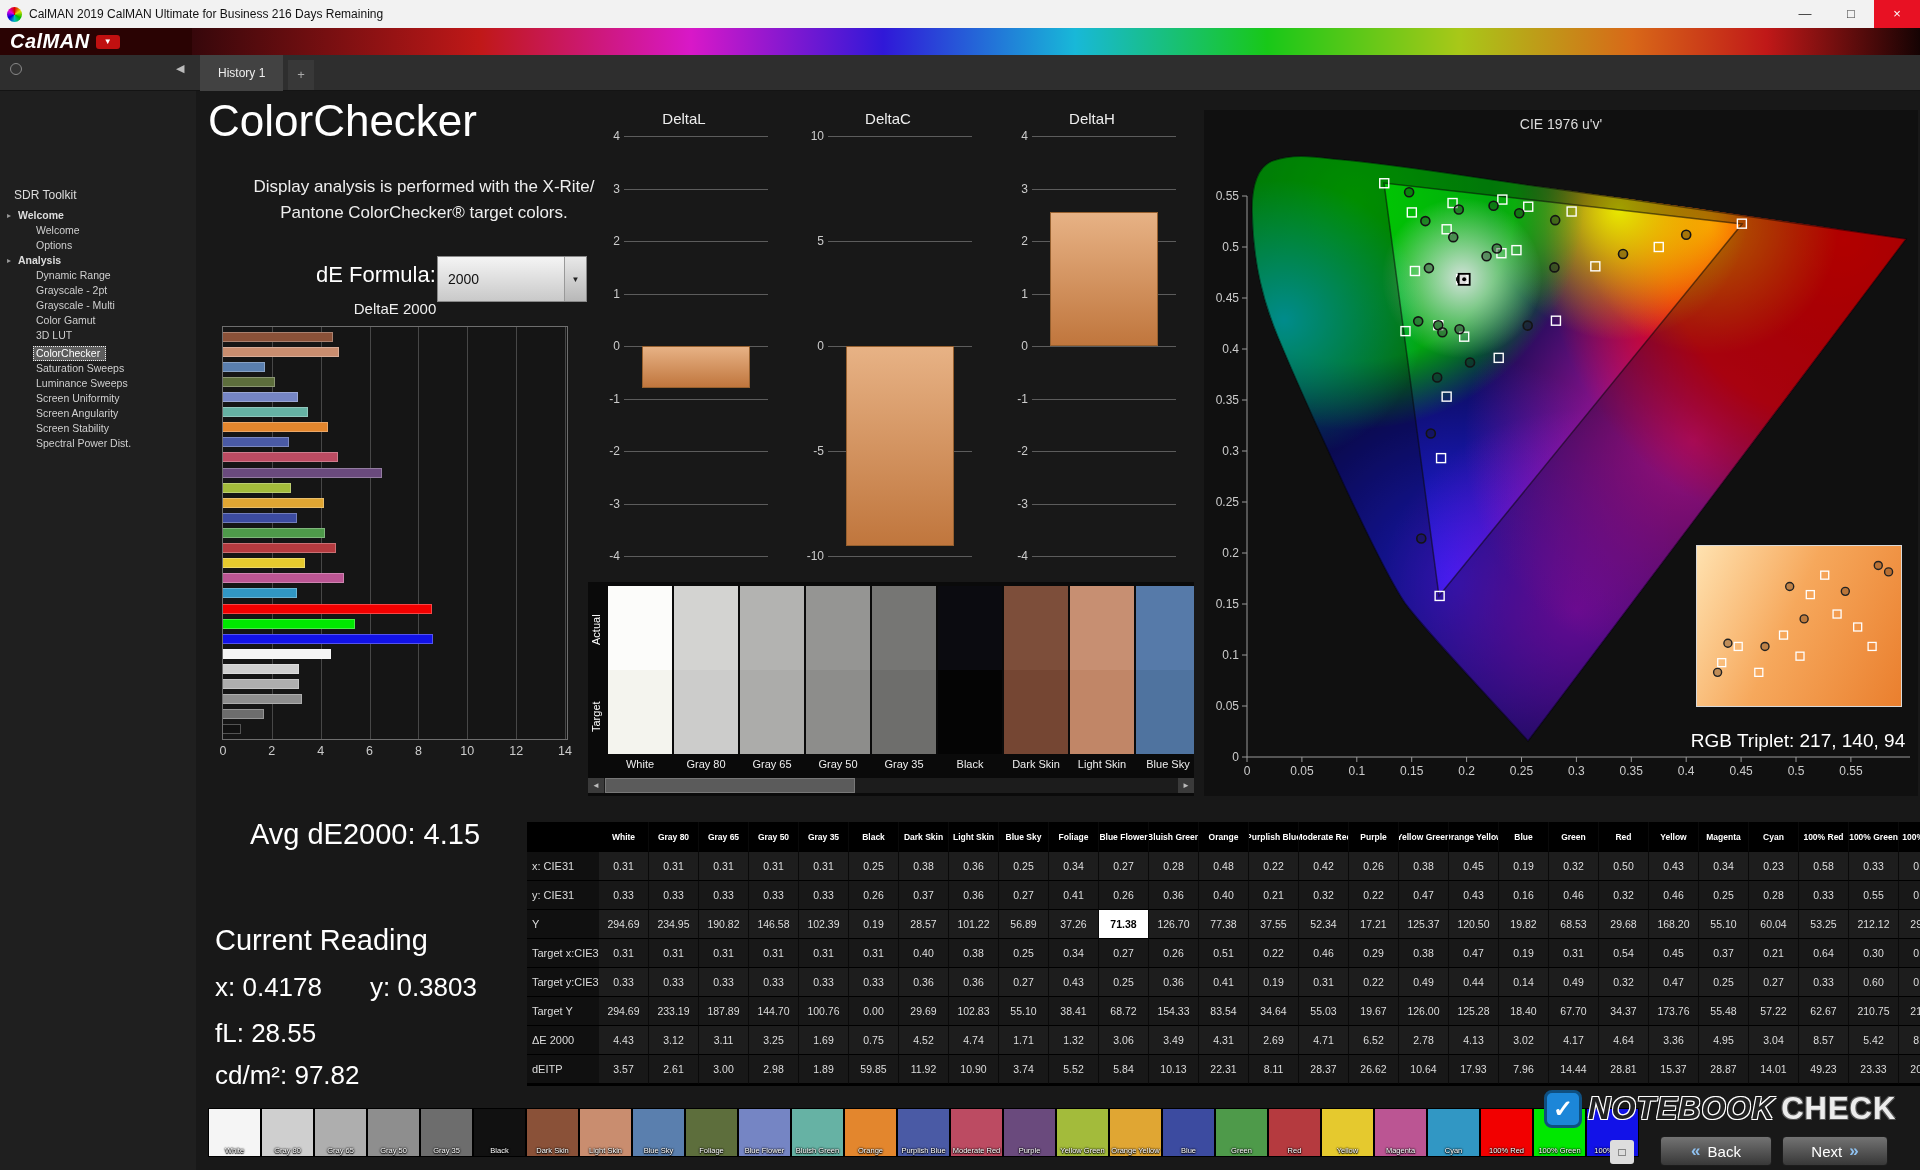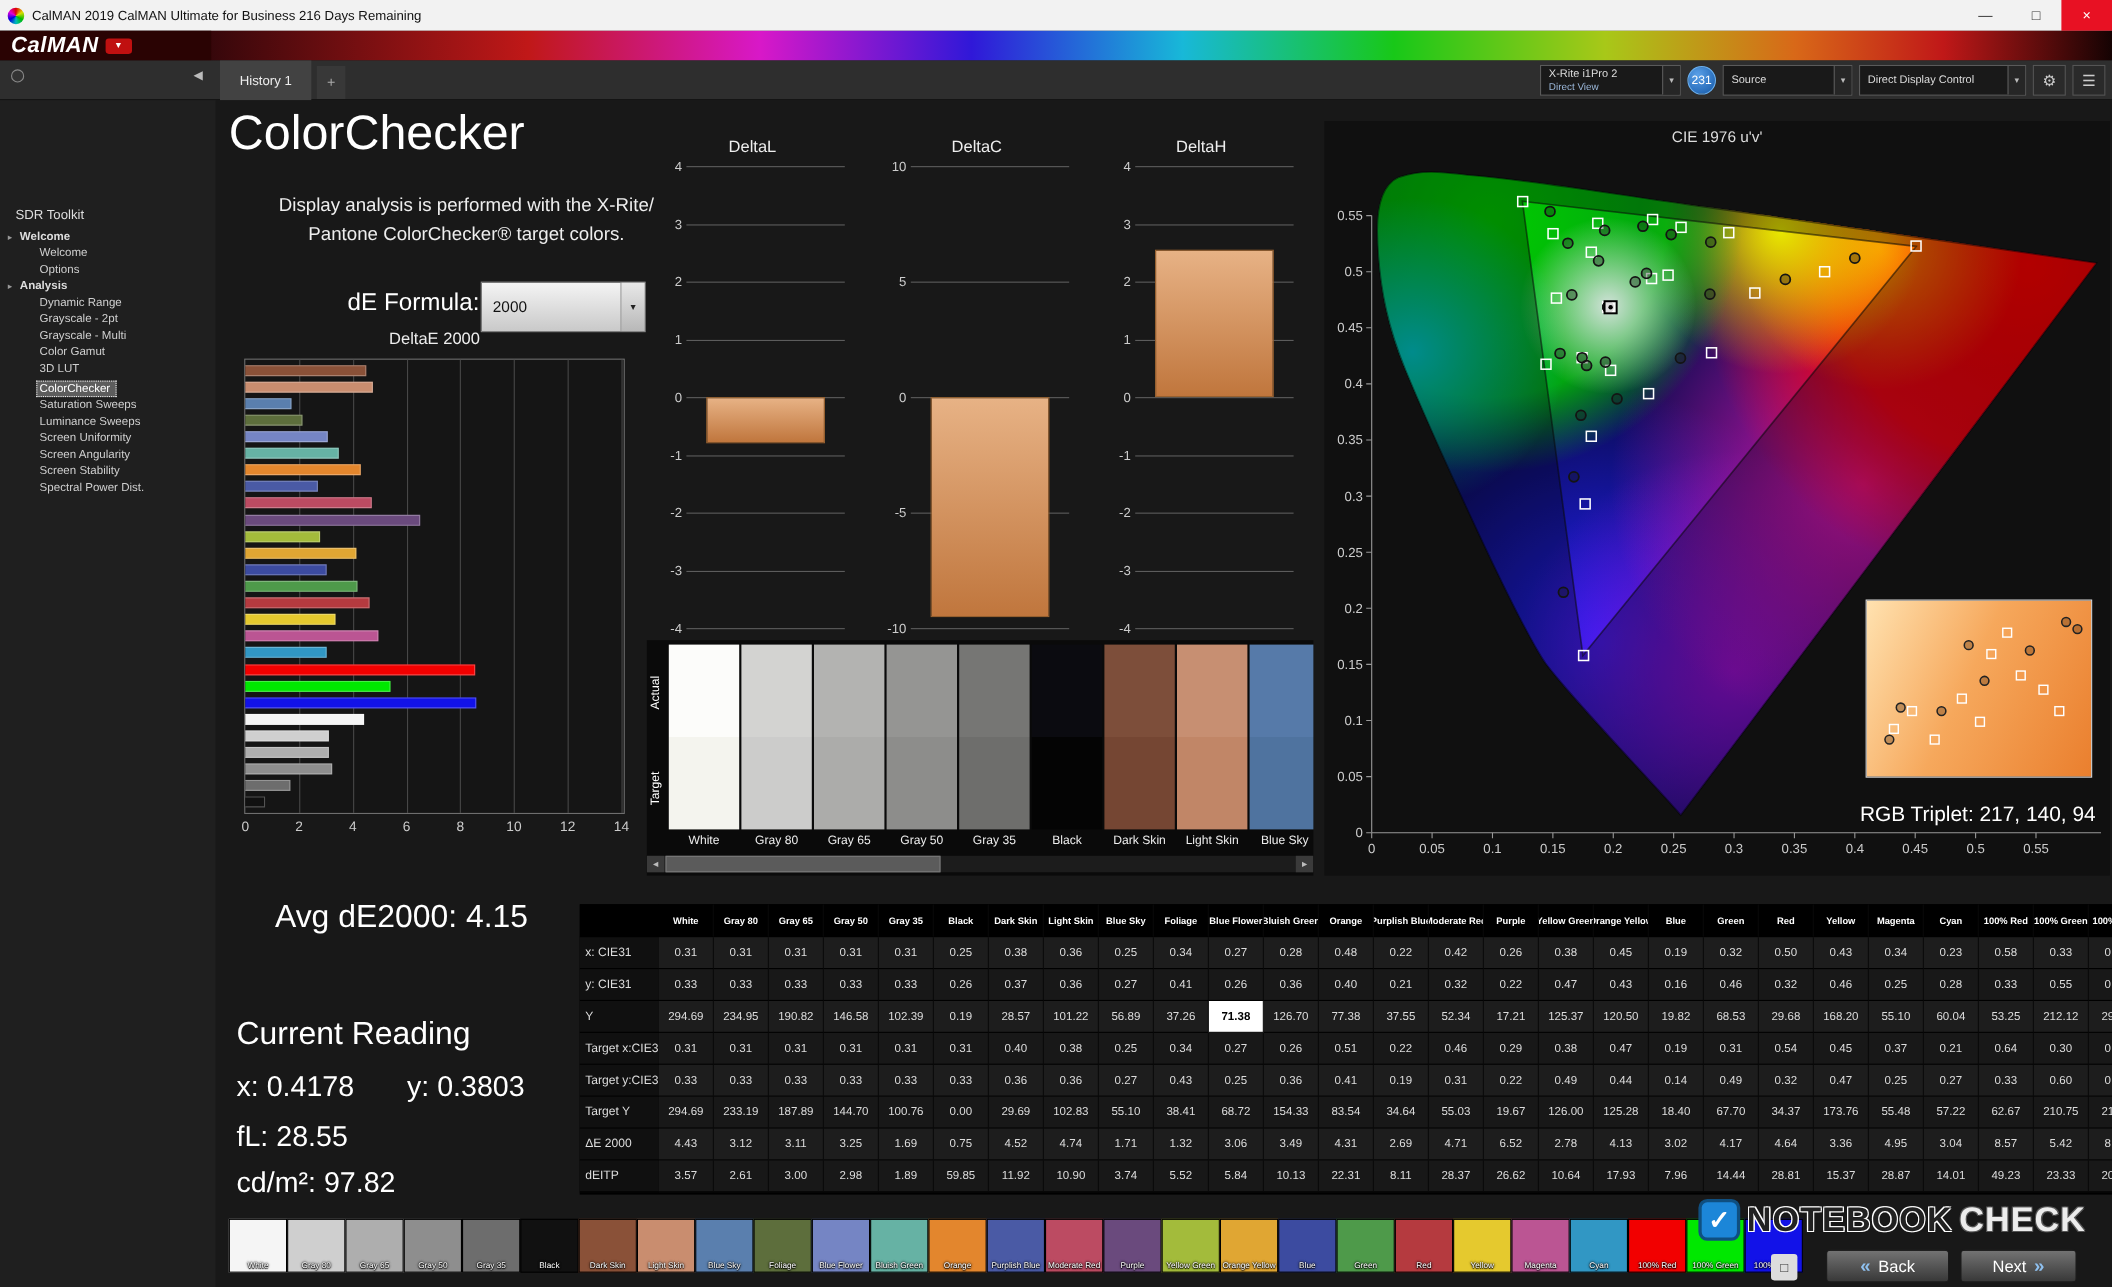--- a/index.html
+++ b/index.html
@@ -65,21 +65,21 @@
   
   .stat { position:absolute; color:#fff; }
   #stat-avg { left:205px; top:818px; width:320px; text-align:center; font-size:29px; }
   #stat-max { left:205px; top:862px; width:320px; text-align:center; font-size:29px; }
   #stat-current { left:215px; top:924px; font-size:29px; }
   #stat-xy { left:215px; top:972px; font-size:26px; display:flex; gap:48px; }
   #stat-fl { left:215px; top:1018px; font-size:26px; }
   #stat-cd { left:215px; top:1060px; font-size:26px; }
 
   
-  .delta-chart { position:absolute; top:125px; width:180px; height:474px; }
+  .delta-chart { position:absolute; top:110px; width:180px; height:474px; }
   #dchart-0 { left:594px; } #dchart-1 { left:798px; } #dchart-2 { left:1002px; }
   .dc-title { text-align:center; font-size:15px; color:#eee; }
   .dc-plot { position:absolute; left:30px; top:26px; width:144px; height:420px; }
   .dc-grid { position:absolute; left:0; right:0; height:1px; background:#5c5c5c; }
   .dc-ylab { position:absolute; left:0; width:26px; text-align:right; font-size:12px; color:#ccc; }
   .dc-bar { position:absolute; left:18px; width:108px; background:linear-gradient(180deg,#e7b285,#c0763d); border:1px solid #96602f; }
 
   
   #compare { position:absolute; left:588px; top:582px; width:606px; height:214px; background:#0a0a0a; overflow:hidden; }
   .vlab { position:absolute; left:2px; width:14px; color:#fff; font-size:11px; writing-mode:vertical-rl; transform:rotate(180deg); text-align:center; }
@@ -116,21 +116,21 @@
   .t-cell.hl { background:#fff !important; color:#000 !important; font-weight:bold; }
 
   
   #strip { position:absolute; left:208px; top:1108px; display:flex; }
   .chip { width:53px; height:49px; position:relative; border:1px solid #000; flex:none; }
   .chip span { position:absolute; bottom:1px; left:0; right:0; text-align:center; font-size:7.5px; color:#fff; line-height:1.1; text-shadow:0 0 2px #000,0 0 2px #000,0 1px 1px #000; }
 
   
   #watermark { position:absolute; left:1544px; top:1090px; display:flex; align-items:center; gap:6px; z-index:50; }
   #wm-icon { width:38px; height:38px; background:#1c86d8; border:3px solid #0f4f80; border-radius:8px; color:#fff; font-size:24px; font-weight:bold; display:flex; align-items:center; justify-content:center; }
-  #wm-notebook { font-size:31px; font-weight:bold; color:#222; letter-spacing:1px; text-shadow:-1px -1px 0 #fff,1px -1px 0 #fff,-1px 1px 0 #fff,1px 1px 0 #fff; }
+  #wm-notebook { font-size:31px; font-weight:bold; color:#222; letter-spacing:1px; text-shadow:-1px -1px 0 #fff,1px -1px 0 #fff,-1px 1px 0 #fff,1px 1px 0 #fff;font-style:italic; }
   #wm-check { font-size:31px; font-weight:bold; color:#ececec; letter-spacing:1px; text-shadow:-1px -1px 0 #555,1px -1px 0 #555,-1px 1px 0 #555,1px 1px 0 #555; }
   #mini-btn { position:absolute; left:1610px; top:1140px; width:24px; height:24px; background:#ddd; border-radius:3px; font-size:12px; text-align:center; line-height:24px; color:#333; z-index:51; }
   .nav-btn { position:absolute; top:1136px; height:30px; background:linear-gradient(#737373,#383838); border:1px solid #1c1c1c; border-radius:4px; color:#fff; font-size:15px; display:flex; align-items:center; justify-content:center; gap:7px; z-index:51; }
   #btn-back { left:1660px; width:112px; }
   #btn-next { left:1782px; width:106px; }
   .chev { color:#8fc1f0; font-weight:bold; font-size:17px; }
 </style>
 </head>
 <body>
 
@@ -149,40 +149,20 @@
   <div id="brandbar">
     <div id="logo">
       <span id="logo-text">CalMAN</span>
       <span id="logo-badge">▼</span>
     </div>
   </div>
 
   <div id="tabbar">
     <div id="tab-history">History 1</div>
     <div id="tab-plus">+</div>
-    <div id="tab-controls">
-      <div class="dd" style="width:128px">
-        <div class="dd-text">
-          <div>X-Rite i1Pro 2</div>
-          <div class="dd-sub">Direct View</div>
-        </div>
-        <div class="dd-arrow" style="margin-left:auto">▼</div>
-      </div>
-      <div id="badge">231</div>
-      <div class="dd" style="width:118px">
-        <div class="dd-text">Source</div>
-        <div class="dd-arrow" style="margin-left:auto">▼</div>
-      </div>
-      <div class="dd" style="width:152px">
-        <div class="dd-text">Direct Display Control</div>
-        <div class="dd-arrow" style="margin-left:auto">▼</div>
-      </div>
-      <div class="icon-btn">⚙</div>
-      <div class="icon-btn">☰</div>
-    </div>
   </div>
 
   <div id="side-circle"></div>
   <div id="side-collapse">◀</div>
   <div id="sidebar">
     <div id="sdr-title">SDR Toolkit</div>
     <div id="nav-tree"><div class="tree-section"><span class="tw">▸</span>Welcome</div><div class="tree-item">Welcome</div><div class="tree-item">Options</div><div class="tree-section"><span class="tw">▸</span>Analysis</div><div class="tree-item">Dynamic Range</div><div class="tree-item">Grayscale - 2pt</div><div class="tree-item">Grayscale - Multi</div><div class="tree-item">Color Gamut</div><div class="tree-item">3D LUT</div><div class="tree-item selected">ColorChecker</div><div class="tree-item">Saturation Sweeps</div><div class="tree-item">Luminance Sweeps</div><div class="tree-item">Screen Uniformity</div><div class="tree-item">Screen Angularity</div><div class="tree-item">Screen Stability</div><div class="tree-item">Spectral Power Dist.</div></div>
   </div>
 
   <div id="page-title">ColorChecker</div>

